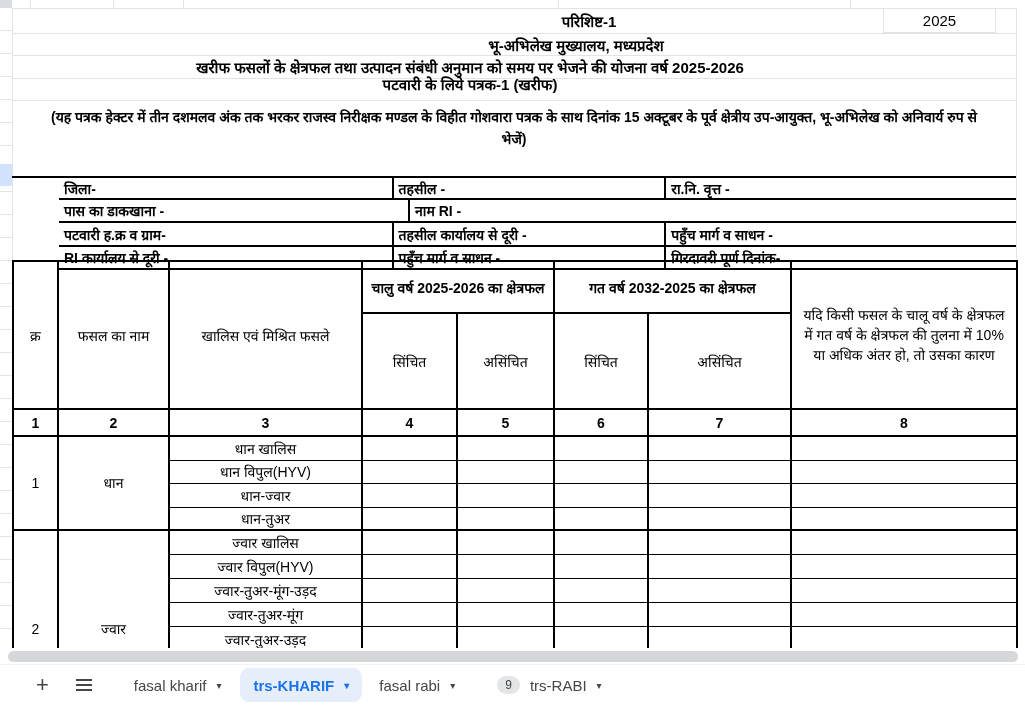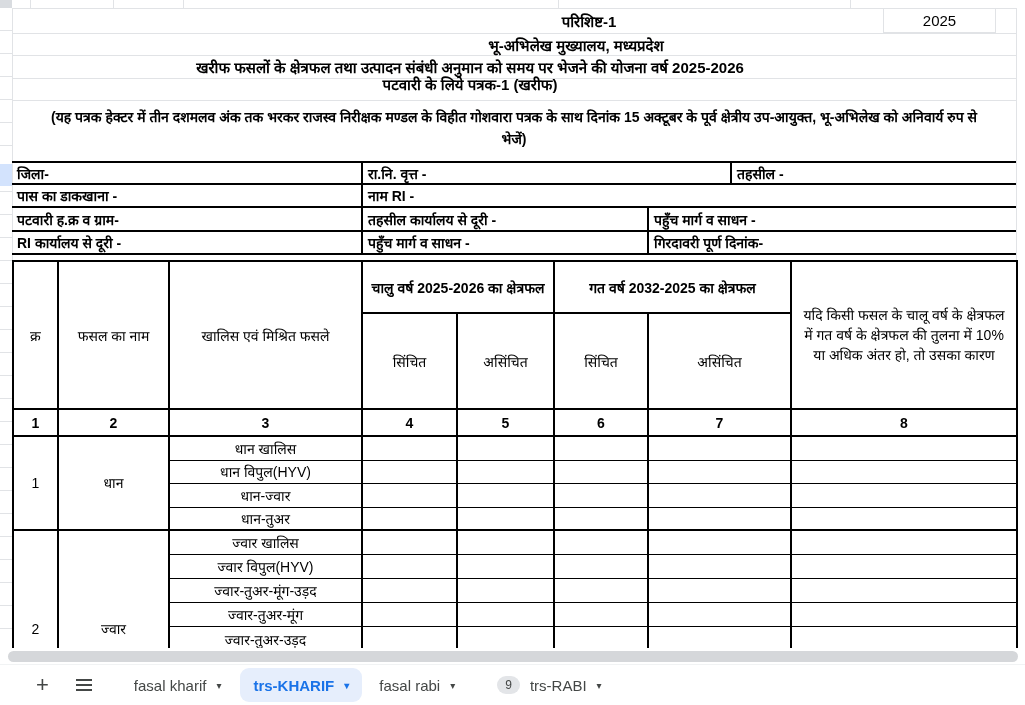--- a/index.html
+++ b/index.html
@@ -19,21 +19,21 @@
 
   
   .t { position:absolute; transform:translateX(-50%); white-space:nowrap; font-weight:bold; font-size:15px; }
   .year-cell { position:absolute; left:883px; top:8px; width:113px; height:25px;
     border-left:1px solid #e1e3e6; border-right:1px solid #e1e3e6; border-bottom:1px solid #e1e3e6;
     display:flex; align-items:center; justify-content:center; font-size:15px; }
   .note { position:absolute; left:12px; top:102px; width:1004px; height:60px;
     font-weight:bold; font-size:14px; text-align:center; line-height:1.6; padding:4px 26px 0; }
 
   
-  .form { position:absolute; left:12px; top:161px; width:1004px; border-top:2px solid #000; }
+  .form { position:absolute; left:12px; top:176px; width:1004px; border-top:2px solid #000;padding-left:47px; }
   .form-row { display:flex; border-bottom:2px solid #000; font-weight:bold; font-size:14px; }
   .form-cell { display:flex; align-items:center; padding-left:5px; }
   .fc1 { width:349px; }
   .fc2 { width:286px; border-left:2px solid #000; }
   .fc3 { width:369px; border-left:2px solid #000; }
 
   
   table.main { position:absolute; left:12px; top:260px; width:1004px;
     border-collapse:collapse; table-layout:fixed; border:2px solid #000; }
   table.main td { border-left:2px solid #000; border-right:2px solid #000;
@@ -91,22 +91,22 @@
     <div class="t" style="left:589px; top:11px">परिशिष्ट-1</div>
     <div class="year-cell">2025</div>
     <div class="t" style="left:576px; top:35px">भू-अभिलेख मुख्यालय, मध्यप्रदेश</div>
     <div class="t" style="left:470px; top:57px">खरीफ फसलों के क्षेत्रफल तथा उत्पादन संबंधी अनुमान को समय पर भेजने की योजना वर्ष 2025-2026</div>
     <div class="t" style="left:470px; top:74px">पटवारी के लिये पत्रक-1 (खरीफ)</div>
     <div class="note">(यह पत्रक हेक्टर में तीन दशमलव अंक तक भरकर राजस्व निरीक्षक मण्डल के विहीत गोशवारा पत्रक के साथ दिनांक 15 अक्टूबर के पूर्व क्षेत्रीय उप-आयुक्त, भू-अभिलेख को अनिवार्य रुप से भेजें)</div>
 
     <div class="form">
       <div class="form-row" style="height:22px">
         <div class="form-cell fc1">जिला-</div>
+        <div class="form-cell fc2">तहसील -</div>
         <div class="form-cell fc3">रा.नि. वृत्त -</div>
-        <div class="form-cell fc2">तहसील -</div>
       </div>
       <div class="form-row" style="height:23px">
         <div class="form-cell fc1">पास का डाकखाना -</div>
         <div class="form-cell fc2">नाम RI -</div>
       </div>
       <div class="form-row" style="height:24px">
         <div class="form-cell fc1">पटवारी ह.क्र व ग्राम-</div>
         <div class="form-cell fc2">तहसील कार्यालय से दूरी -</div>
         <div class="form-cell fc3">पहुँच मार्ग व साधन -</div>
       </div>

